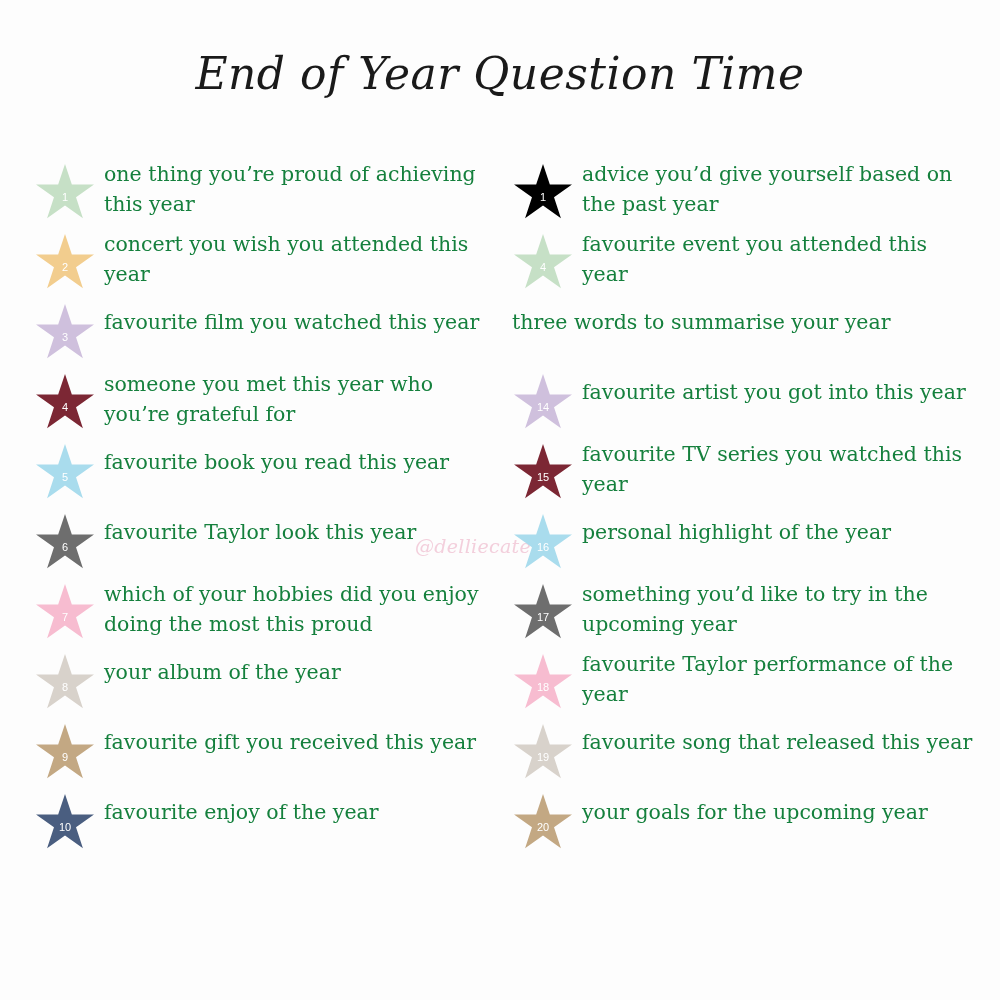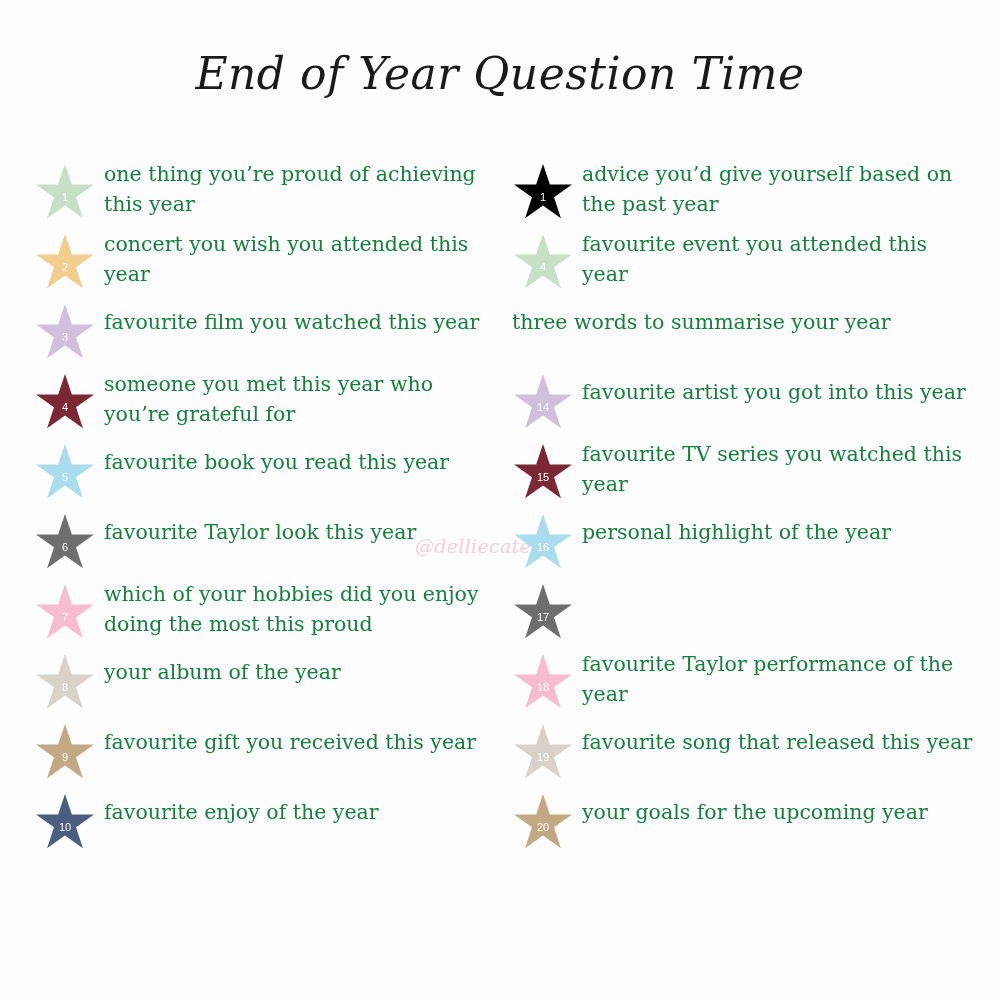--- a/index.html
+++ b/index.html
@@ -214,20 +214,21 @@
           <div class="star" style="background: rgb(169, 220, 237);"></div>
           <div class="star-num">16</div>
         </div>
         <div class="q-text">personal highlight of the year</div>
       </div>
       <div class="q-row two-line">
         <div class="star-wrap">
           <div class="star" style="background: rgb(110, 110, 110);"></div>
           <div class="star-num">17</div>
         </div>
+        <div class="q-text">something you’d like to try in the upcoming year</div>
       </div>
       <div class="q-row two-line">
         <div class="star-wrap">
           <div class="star" style="background: rgb(247, 188, 208);"></div>
           <div class="star-num">18</div>
         </div>
         <div class="q-text">favourite Taylor performance of the year</div>
       </div>
       <div class="q-row">
         <div class="star-wrap">

